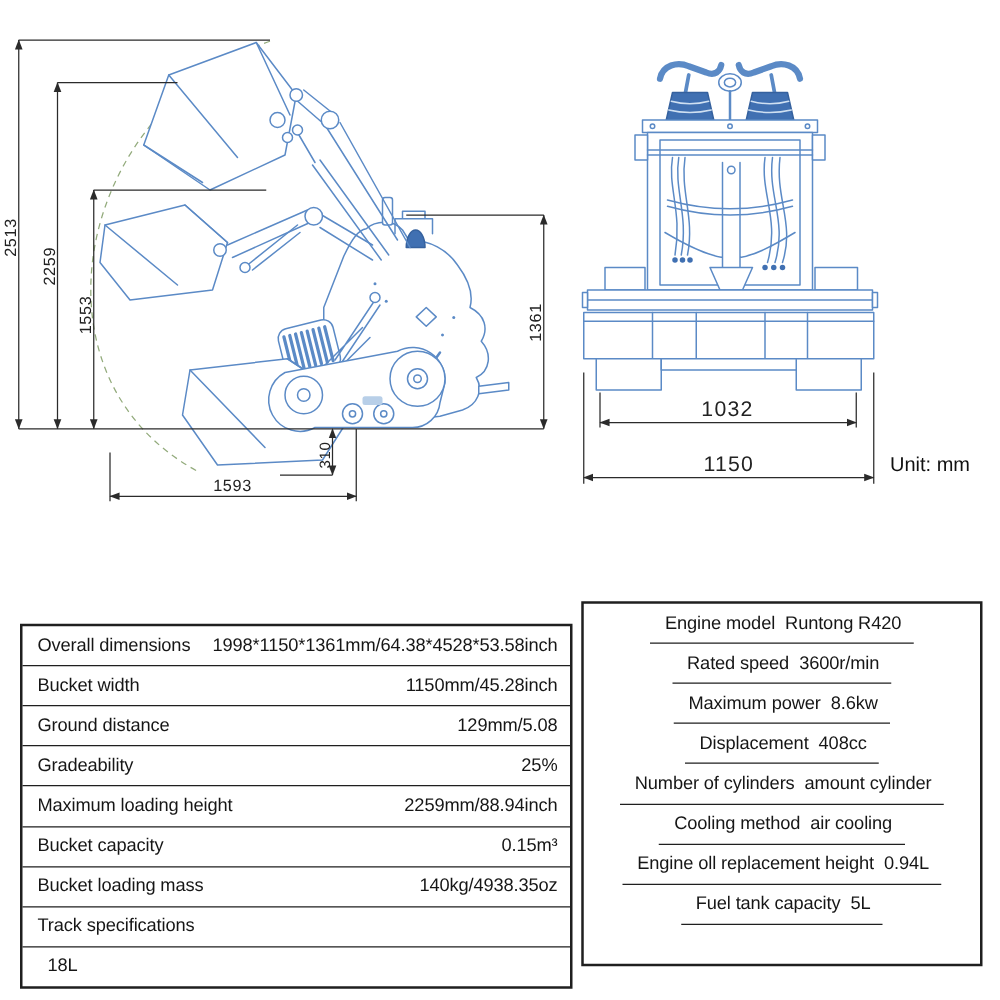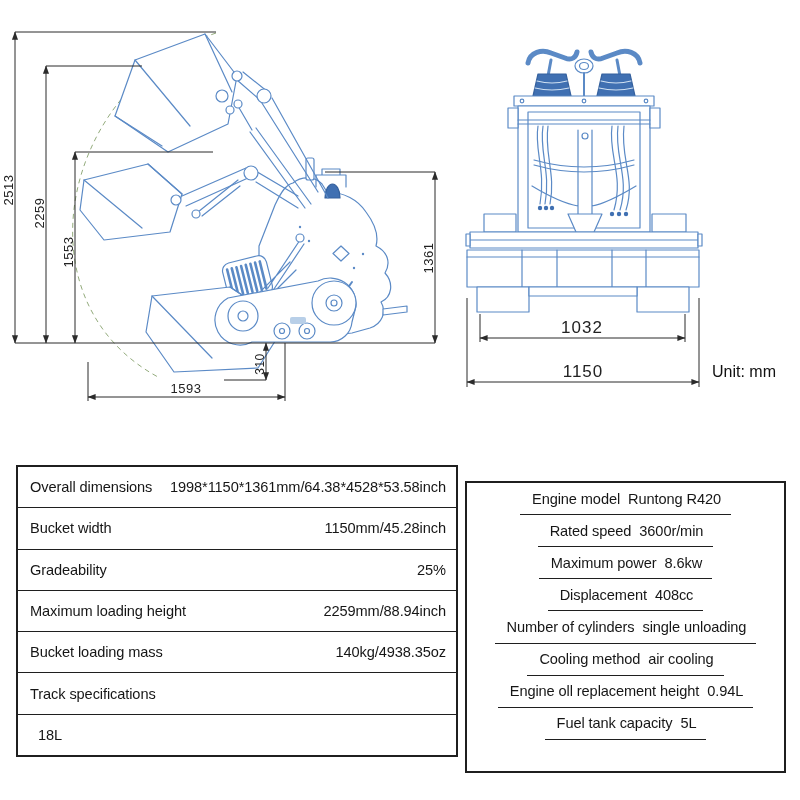--- a/index.html
+++ b/index.html
@@ -10,21 +10,21 @@
   .dimtxt-sm{font-size:12px;letter-spacing:.5px;}
   .dimtxt-lg{font-size:17px;letter-spacing:1px;}
   .unittxt{font-size:16px;fill:#111;}
   .spec-table{position:absolute;box-sizing:border-box;border:2px solid #1f1f1f;background:#fff;
               display:flex;flex-direction:column;}
   .spec-row{flex:1;display:flex;justify-content:space-between;align-items:center;
             padding:0 10px 0 12px;border-bottom:1.5px solid #1f1f1f;min-height:0;}
   .spec-row:last-child{border-bottom:none;}
   .spec-lbl,.spec-val{white-space:nowrap;font-size:14.6px;color:#161616;letter-spacing:-.1px;}
   .spec-val{margin-left:8px;}
-  #table-left{left:16px;top:465px;width:442px;height:292px;}
+  #table-left{left:16px;top:499px;width:442px;height:292px;}
   #table-right{left:465px;top:481px;width:321px;height:292px;align-items:center;}
 </style>
 </head>
 <body>
 
 <div id="page">
 
   <svg width="800" height="470" viewBox="0 0 800 470">
     <defs>
       <marker id="arw" viewBox="0 0 10 10" refX="8.5" refY="5" markerWidth="9" markerHeight="9" orient="auto-start-reverse">
@@ -177,28 +177,36 @@
   <div id="table-left" class="spec-table">
     <div class="spec-row">
         <span class="spec-lbl">Overall dimensions</span>
         <span class="spec-val">1998*1150*1361mm/64.38*4528*53.58inch</span>
       </div>
     <div class="spec-row">
         <span class="spec-lbl">Bucket width</span>
         <span class="spec-val">1150mm/45.28inch</span>
       </div>
     <div class="spec-row">
+        <span class="spec-lbl">Ground distance</span>
+        <span class="spec-val">129mm/5.08</span>
+      </div>
+    <div class="spec-row">
         <span class="spec-lbl">Gradeability</span>
         <span class="spec-val">25%</span>
       </div>
     <div class="spec-row">
         <span class="spec-lbl">Maximum loading height</span>
         <span class="spec-val">2259mm/88.94inch</span>
       </div>
     <div class="spec-row">
+        <span class="spec-lbl">Bucket capacity</span>
+        <span class="spec-val">0.15m³</span>
+      </div>
+    <div class="spec-row">
         <span class="spec-lbl">Bucket loading mass</span>
         <span class="spec-val">140kg/4938.35oz</span>
       </div>
     <div class="spec-row">
         <span class="spec-lbl">Track specifications</span>
       </div>
     <div class="spec-row">
         <span class="spec-val">18L</span>
       </div>
   </div>
@@ -216,21 +224,21 @@
     <div class="spec-row">
         <span class="spec-lbl">Maximum power</span>
         <span class="spec-val">8.6kw</span>
       </div>
     <div class="spec-row">
         <span class="spec-lbl">Displacement</span>
         <span class="spec-val">408cc</span>
       </div>
     <div class="spec-row">
         <span class="spec-lbl">Number of cylinders</span>
-        <span class="spec-val">single unloading</span>
+        <span class="spec-val">amount cylinder</span>
       </div>
     <div class="spec-row">
         <span class="spec-lbl">Cooling method</span>
         <span class="spec-val">air cooling</span>
       </div>
     <div class="spec-row">
         <span class="spec-lbl">Engine oll replacement height</span>
         <span class="spec-val">0.94L</span>
       </div>
     <div class="spec-row">

